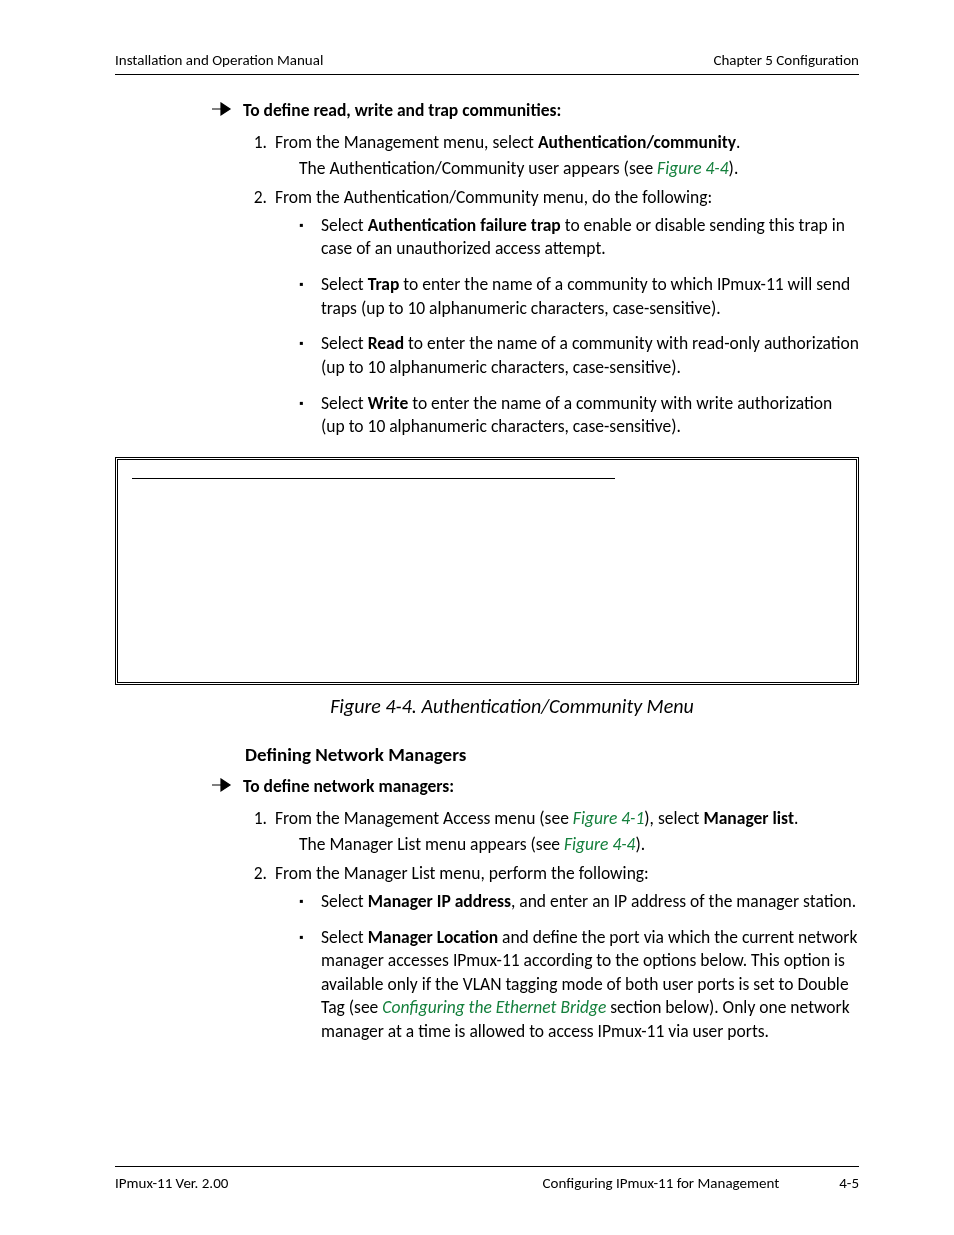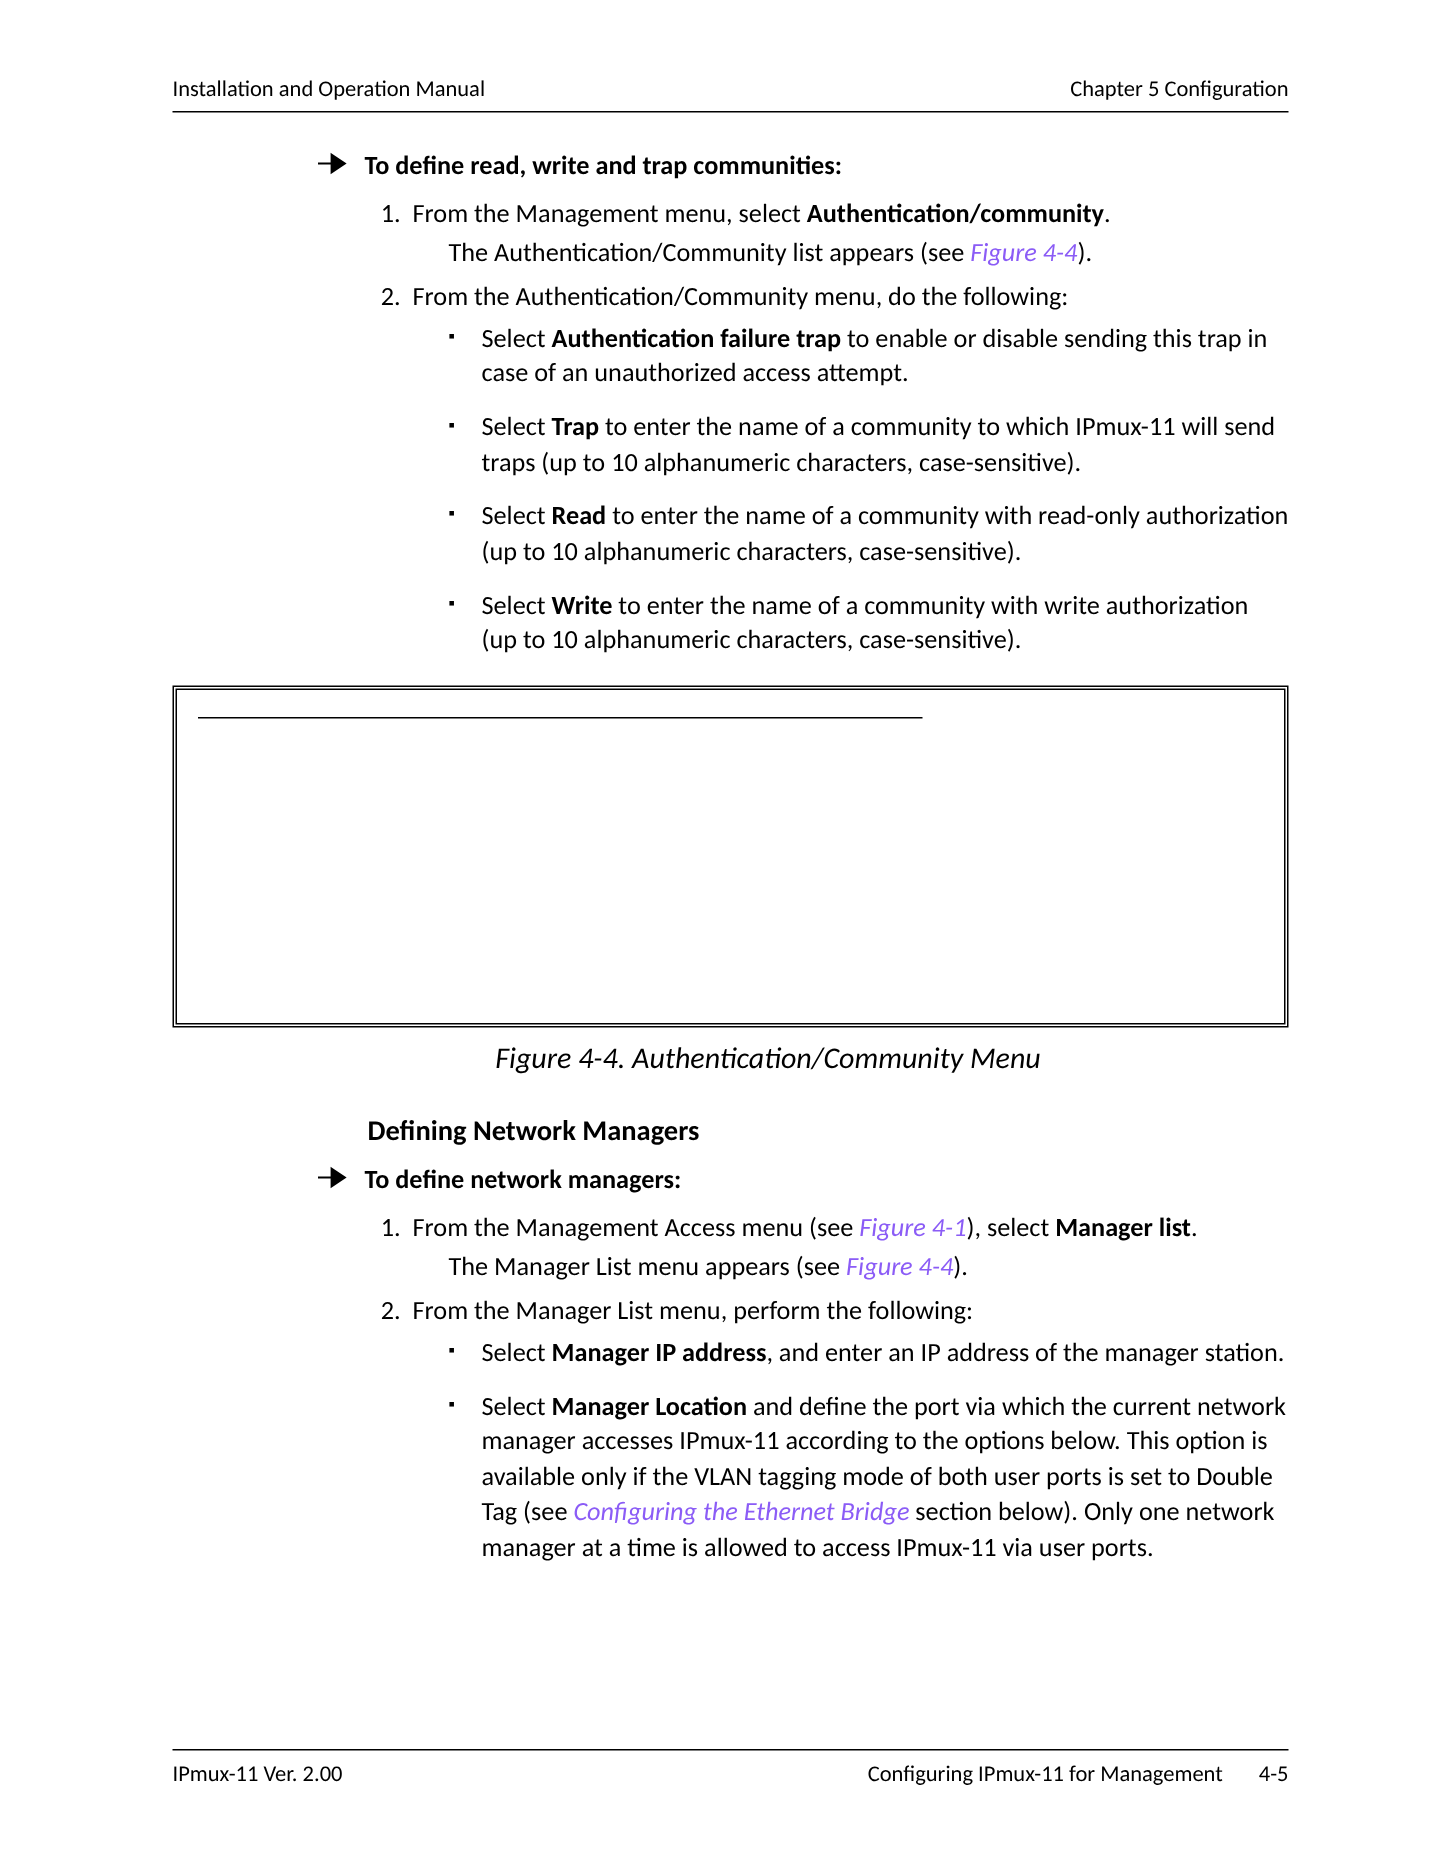--- a/index.html
+++ b/index.html
@@ -66,21 +66,21 @@
   }
   ul.bullets > li::before {
     content: "▪";
     position: absolute;
     left: 0;
     top: 0;
     font-size: 12px;
     line-height: 1.9;
   }
   .bold { font-weight: 700; }
-  .xref { color: #8b5cf6; font-style: italic; }
+  .xref { color: #15803d; font-style: italic; }
   .figure-box {
     margin: 18px 0 8px -100px;
     border: 3.5px double #000;
     height: 228px;
     box-sizing: border-box;
     padding: 10px 14px;
   }
   .figure-box hr {
     border: none;
     border-top: 1px solid #000;
@@ -107,21 +107,21 @@
     right: 95px;
     bottom: 42px;
     border-top: 1px solid #000;
     padding-top: 6px;
     display: flex;
     justify-content: space-between;
     font-size: 15px;
   }
   .running-footer .right {
     display: flex;
-    gap: 24px;
+    gap: 60px;
   }
 </style>
 </head>
 <body>
 
 <div class="page">
 
   <div class="running-header">
     <span>Installation and Operation Manual</span>
     <span>Chapter 5  Configuration</span>
@@ -133,21 +133,21 @@
       <svg class="arrow" viewBox="0 0 24 16">
         <path d="M1 8 L17 8 M10 2 L19 8 L10 14 Z" fill="#000" stroke="#000" stroke-width="1.2"></path>
       </svg>
       <span>To define read, write and trap communities:</span>
     </div>
 
     <ol class="steps">
       <li>
         <span>From the Management menu, select </span><span class="bold">Authentication/community</span><span>.</span>
         <div class="result">
-          <span>The Authentication/Community list appears (see </span><span class="xref">Figure 4-4</span><span>).</span>
+          <span>The Authentication/Community user appears (see </span><span class="xref">Figure 4-4</span><span>).</span>
         </div>
       </li>
       <li>
         <span>From the Authentication/Community menu, do the following:</span>
         <ul class="bullets">
           <li>
             <span>Select </span><span class="bold">Authentication failure trap</span><span> to enable or disable sending this trap in case of an unauthorized access attempt.</span>
           </li>
           <li>
             <span>Select </span><span class="bold">Trap</span><span> to enter the name of a community to which IPmux-11 will send traps (up to 10 alphanumeric characters, case-sensitive).</span>

